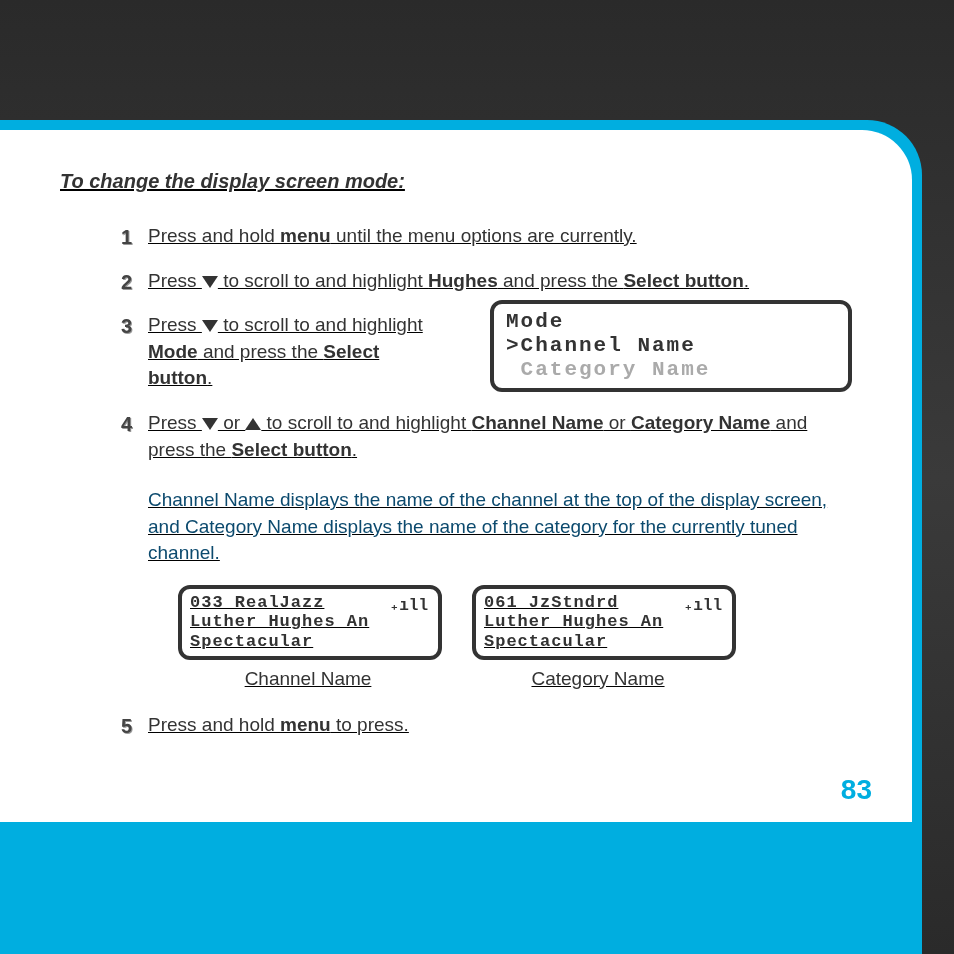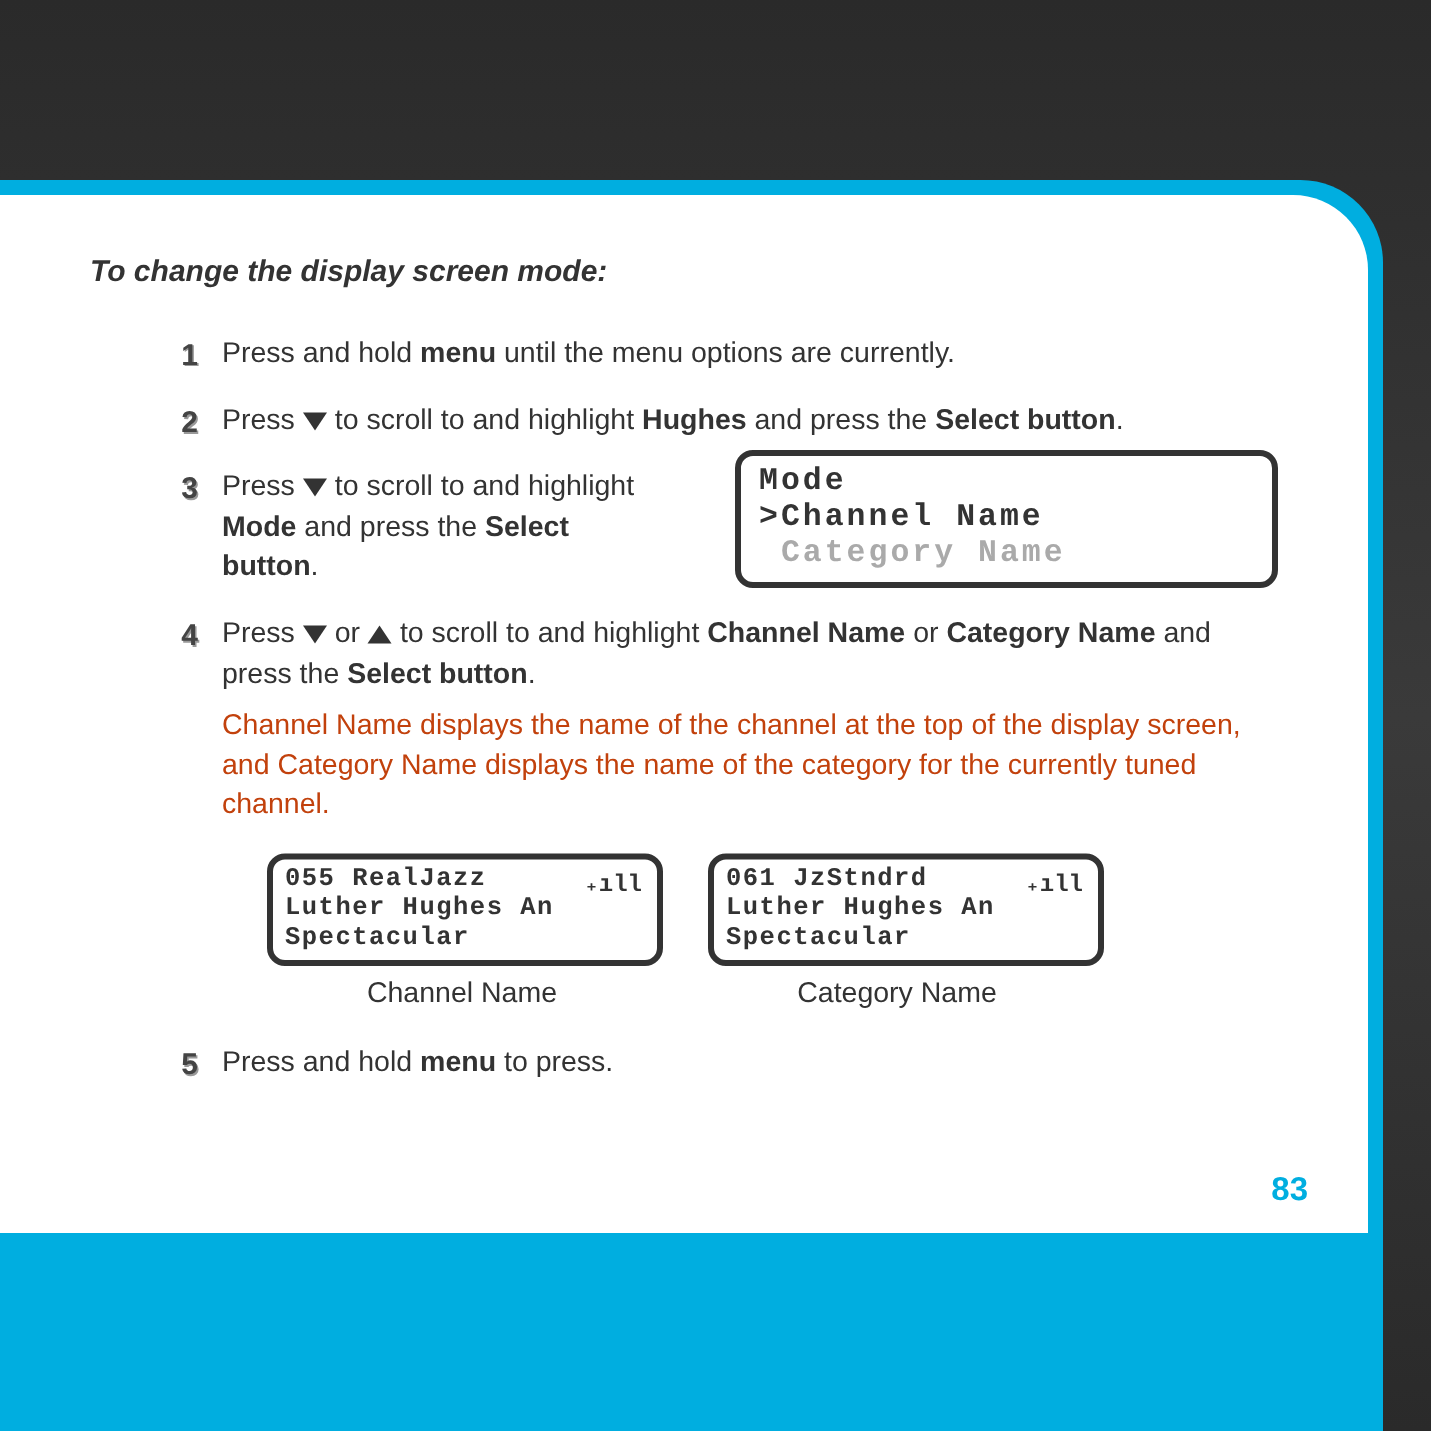--- a/index.html
+++ b/index.html
@@ -13,20 +13,21 @@
   .page {
     position: absolute;
     top: 130px;
     left: 0;
     width: 912px;
     height: 692px;
     background: #fff;
     border-top-right-radius: 50px;
     box-sizing: border-box;
     padding: 40px 60px 20px 60px;
+    text-decoration: underline;
   }
   .accent {
     position: absolute;
     top: 120px;
     left: 0;
     width: 922px;
     height: 834px;
     background: #00aee0;
     border-top-right-radius: 55px;
   }
@@ -93,24 +94,24 @@
   }
   .lcd-mode {
     position: absolute;
     right: 60px;
     top: 170px;
     width: 330px;
   }
   .dim { color: #aaa; }
   .step-3-text { max-width: 300px; }
   .explain {
-    margin: 8px 0 18px 0;
+    margin: 24px 0 18px 0;
     font-size: 19px;
     line-height: 1.4;
-    color: #c2410c;
+    color: #0c4a6e;
   }
   .lcd-row {
     display: flex;
     gap: 30px;
     margin: 6px 0 6px 30px;
   }
   .lcd-small {
     width: 240px;
     font-size: 17px;
     padding: 4px 8px;
@@ -129,21 +130,21 @@
     gap: 30px;
     margin: 4px 0 20px 30px;
   }
   .caption { width: 260px; text-align: center; font-size: 19px; color: #333; }
   .pagenum {
     position: absolute;
     bottom: 16px;
     right: 40px;
     color: #00aee0;
     font-weight: bold;
-    font-size: 22px;
+    font-size: 28px;
     text-align: center;
   }
 </style>
 </head>
 <body>
 
 <div class="accent"></div>
 <div class="page">
 
   <div class="heading">To change the display screen mode:</div>
@@ -171,21 +172,21 @@
       </div>
     </li>
 
     <li>
       <span class="num">4</span>
       <span>Press </span><span class="tri-down"></span><span> or </span><span class="tri-up"></span><span> to scroll to and highlight </span><span class="b">Channel Name</span><span> or </span><span class="b">Category Name</span><span> and press the </span><span class="b">Select button</span><span>.</span>
 
       <div class="explain">Channel Name displays the name of the channel at the top of the display screen, and Category Name displays the name of the category for the currently tuned channel.</div>
 
       <div class="lcd-row">
-        <div class="lcd lcd-small"><span class="sig">₊ıll</span><span>055 RealJazz</span>
+        <div class="lcd lcd-small"><span class="sig">₊ıll</span><span>033 RealJazz</span>
 <span>Luther Hughes An</span>
 <span>Spectacular</span></div>
         <div class="lcd lcd-small"><span class="sig">₊ıll</span><span>061 JzStndrd</span>
 <span>Luther Hughes An</span>
 <span>Spectacular</span></div>
       </div>
       <div class="caption-row">
         <div class="caption">Channel Name</div>
         <div class="caption">Category Name</div>
       </div>

